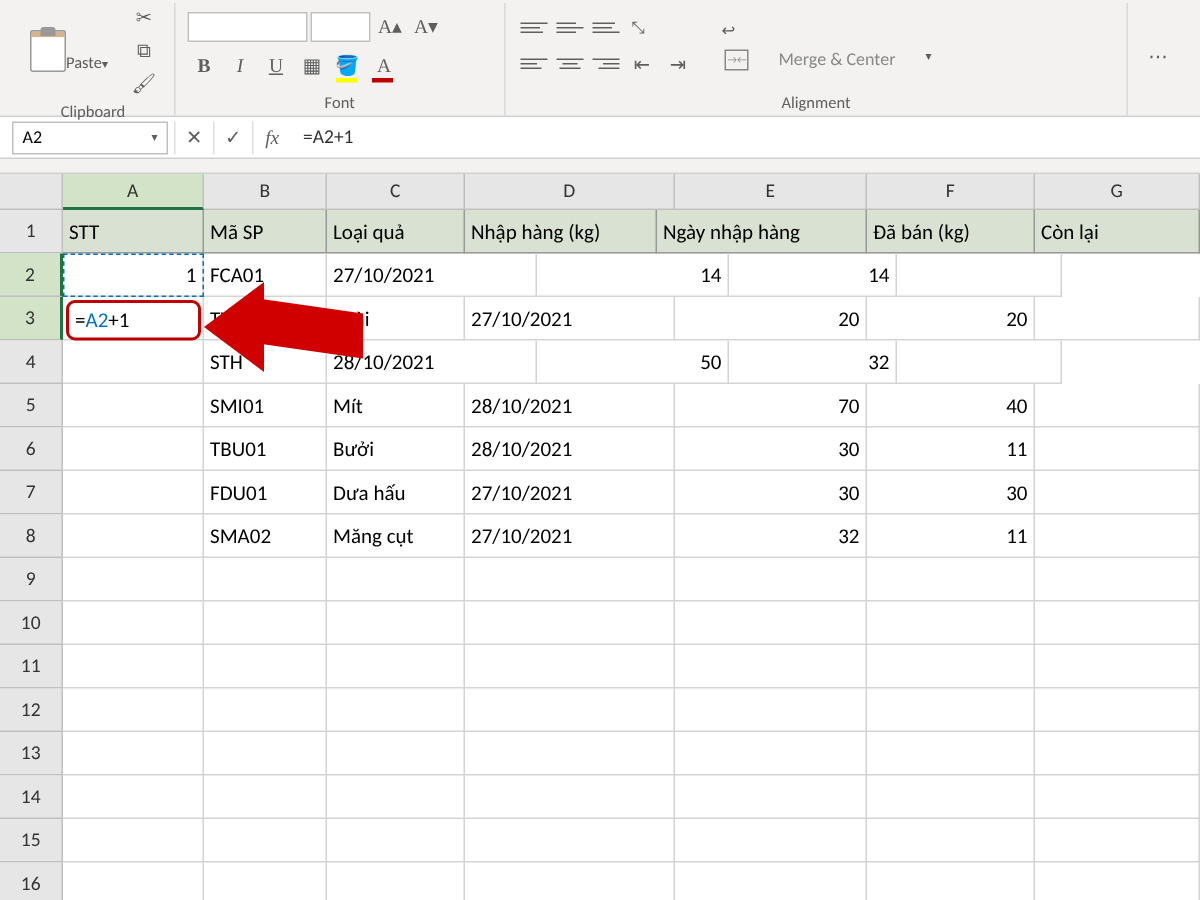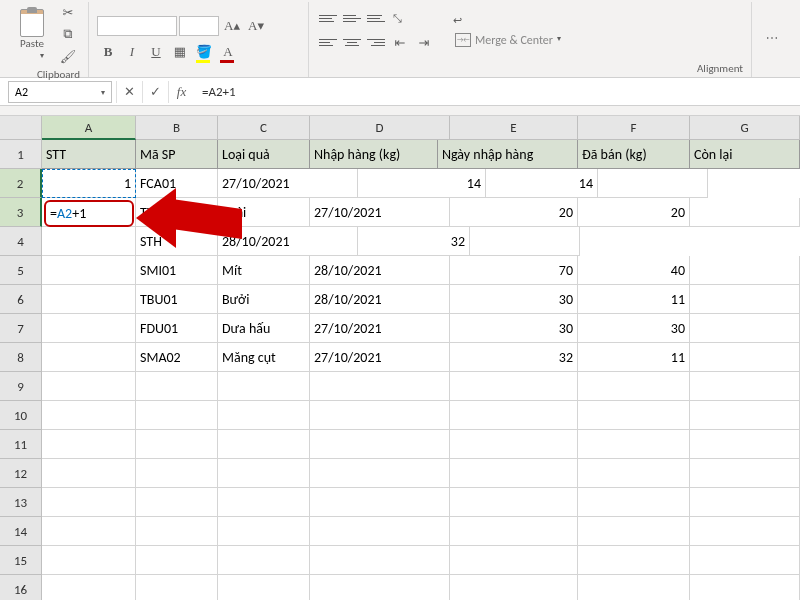--- a/index.html
+++ b/index.html
@@ -35,26 +35,26 @@
   .ribbon-group:last-child { border-right: none; }
   .group-content {
     flex: 1;
     display: flex;
     align-items: center;
     gap: 4px;
   }
   .group-label {
     font-size: 11px;
     color: #5e5e5e;
-    text-align: right;
+    text-align: center;
     padding-top: 2px;
   }
   .paste-btn {
     display: flex;
-    flex-direction: column;
+    flex-direction: row;
     align-items: flex-end;
     padding: 2px 4px;
     color: #5e5e5e;
     font-size: 11px;
   }
   .icon-clipboard {
     width: 24px; height: 28px;
     background: linear-gradient(to bottom, #d9b38c 0%, #d9b38c 15%, #fff 15%);
     border: 1px solid #999;
     border-radius: 2px;
@@ -135,21 +135,21 @@
     padding: 2px;
     cursor: pointer;
   }
   .align-btn span {
     height: 1px;
     background: #5e5e5e;
   }
   .merge-btn {
     display: flex;
     align-items: flex-start;
-    gap: 4px;
+    gap: 20px;
     color: #888;
     font-size: 12px;
     padding: 2px 6px;
     cursor: pointer;
   }
   .merge-icon {
     width: 16px; height: 14px;
     border: 1px solid #888;
     position: relative;
   }
@@ -345,20 +345,21 @@
           <div class="font-row">
             <div class="fmt-btn bold">B</div>
             <div class="fmt-btn italic">I</div>
             <div class="fmt-btn underline">U</div>
             <div class="fmt-btn">▦</div>
             <div class="fmt-btn" style="position:relative">🪣<span style="position:absolute;bottom:0;left:3px;width:14px;height:3px;background:#ffff00"></span></div>
             <div class="fmt-btn" style="position:relative">A<span style="position:absolute;bottom:0;left:3px;width:14px;height:3px;background:#c00000"></span></div>
           </div>
         </div>
       </div>
+      <div class="group-label">Font</div>
     </div>
 
     <div class="ribbon-group" style="flex:1">
       <div class="group-content">
         <div class="align-tools">
           <div class="align-row">
             <div class="align-btn">
                 <span style="width:100%"></span>
                 <span style="width:70%"></span>
                 <span style="width:85%"></span>
@@ -471,20 +472,21 @@
           <div class="cell cD">27/10/2021</div>
           <div class="cell cE num">20</div>
           <div class="cell cF num">20</div>
           <div class="cell cG"></div>
         </div>
         <div class="row">
           <div class="row-h">4</div>
           <div class="cell cA num"></div>
           <div class="cell cB">STH</div>
           <div class="cell cD">28/10/2021</div>
+          <div class="cell cE num">50</div>
           <div class="cell cF num">32</div>
           <div class="cell cG"></div>
         </div>
         <div class="row">
           <div class="row-h">5</div>
           <div class="cell cA num"></div>
           <div class="cell cB">SMI01</div>
           <div class="cell cC">Mít</div>
           <div class="cell cD">28/10/2021</div>
           <div class="cell cE num">70</div>

